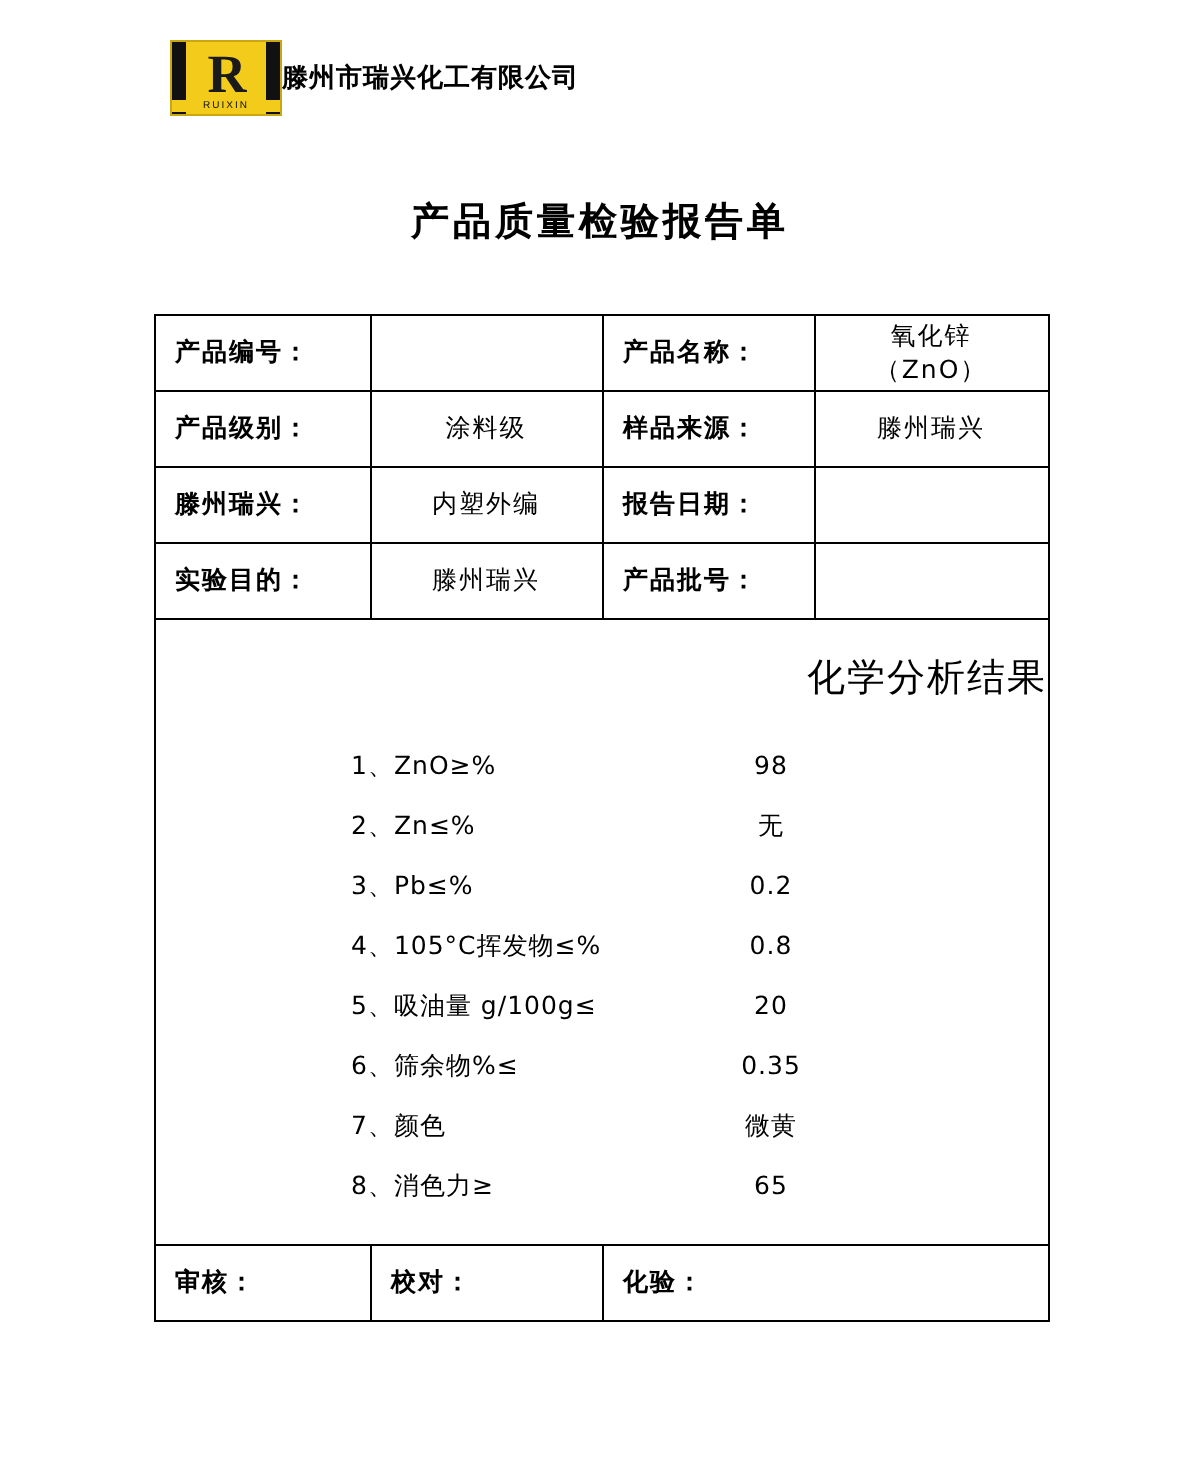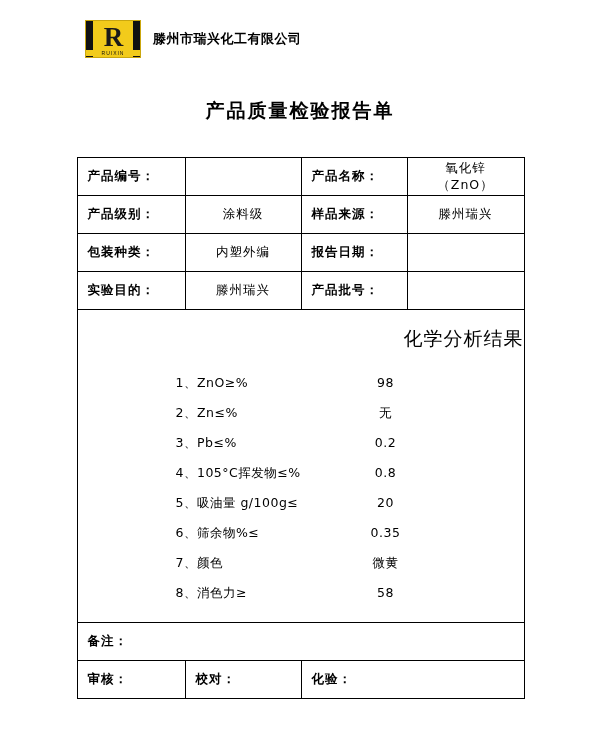--- a/index.html
+++ b/index.html
@@ -74,21 +74,20 @@
     right: 0;
     top: 0;
     width: 7px;
     height: 100%;
     background: #111;
   }
   .company-cn {
     font-family: "DejaVu Sans", "Liberation Sans", sans-serif;
     font-size: 13px;
     font-weight: bold;
-    margin-left: 12px;
     letter-spacing: 0.5px;
     white-space: nowrap;
     text-align: center;
   }
   .company-en {
     font-family: "Liberation Sans", sans-serif;
     font-size: 13.5px;
     font-weight: bold;
     margin-left: 22px;
     letter-spacing: 0.6px;
@@ -221,21 +220,21 @@
           <td class="label">产品名称：</td>
           <td class="value">氧化锌（ZnO）</td>
         </tr>
         <tr>
           <td class="label">产品级别：</td>
           <td class="value">涂料级</td>
           <td class="label">样品来源：</td>
           <td class="value">滕州瑞兴</td>
         </tr>
         <tr>
-          <td class="label">包装种类：</td>
+          <td class="label">滕州瑞兴：</td>
           <td class="value">内塑外编</td>
           <td class="label">报告日期：</td>
           <td class="value"></td>
         </tr>
         <tr>
           <td class="label">实验目的：</td>
           <td class="value">滕州瑞兴</td>
           <td class="label">产品批号：</td>
           <td class="value"></td>
         </tr>
@@ -268,29 +267,26 @@
               <div class="item-row">
                 <div class="item-name">6、筛余物%≤</div>
                 <div class="item-value">0.35</div>
               </div>
               <div class="item-row">
                 <div class="item-name">7、颜色</div>
                 <div class="item-value">微黄</div>
               </div>
               <div class="item-row">
                 <div class="item-name">8、消色力≥</div>
-                <div class="item-value">58</div>
+                <div class="item-value">65</div>
               </div>
             </div>
           </td>
         </tr>
 
-        <tr>
-          <td class="remark" colspan="4">备注：</td>
-        </tr>
 
         <tr>
           <td class="sign">审核：</td>
           <td class="sign">校对：</td>
           <td class="sign" colspan="2">化验：</td>
         </tr>
       </tbody>
     </table>
   </div>
 

